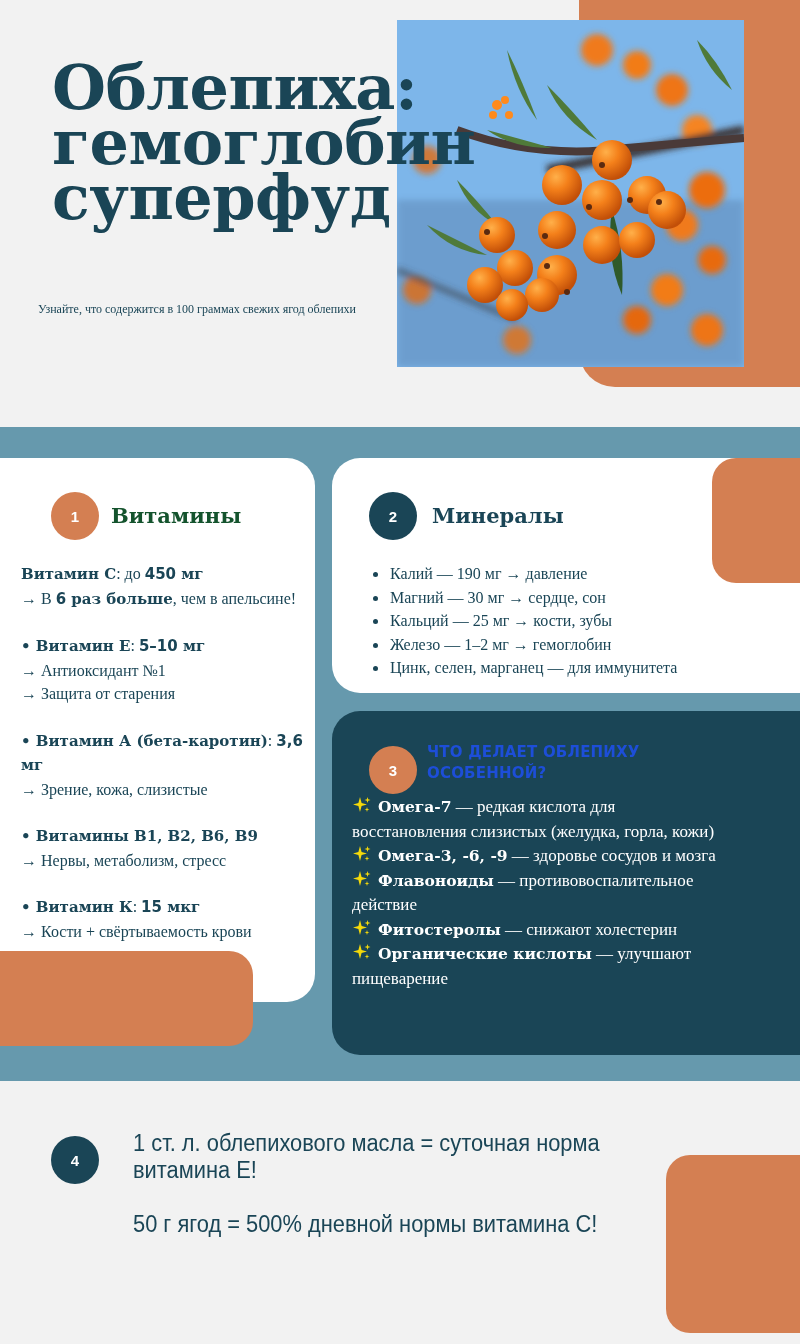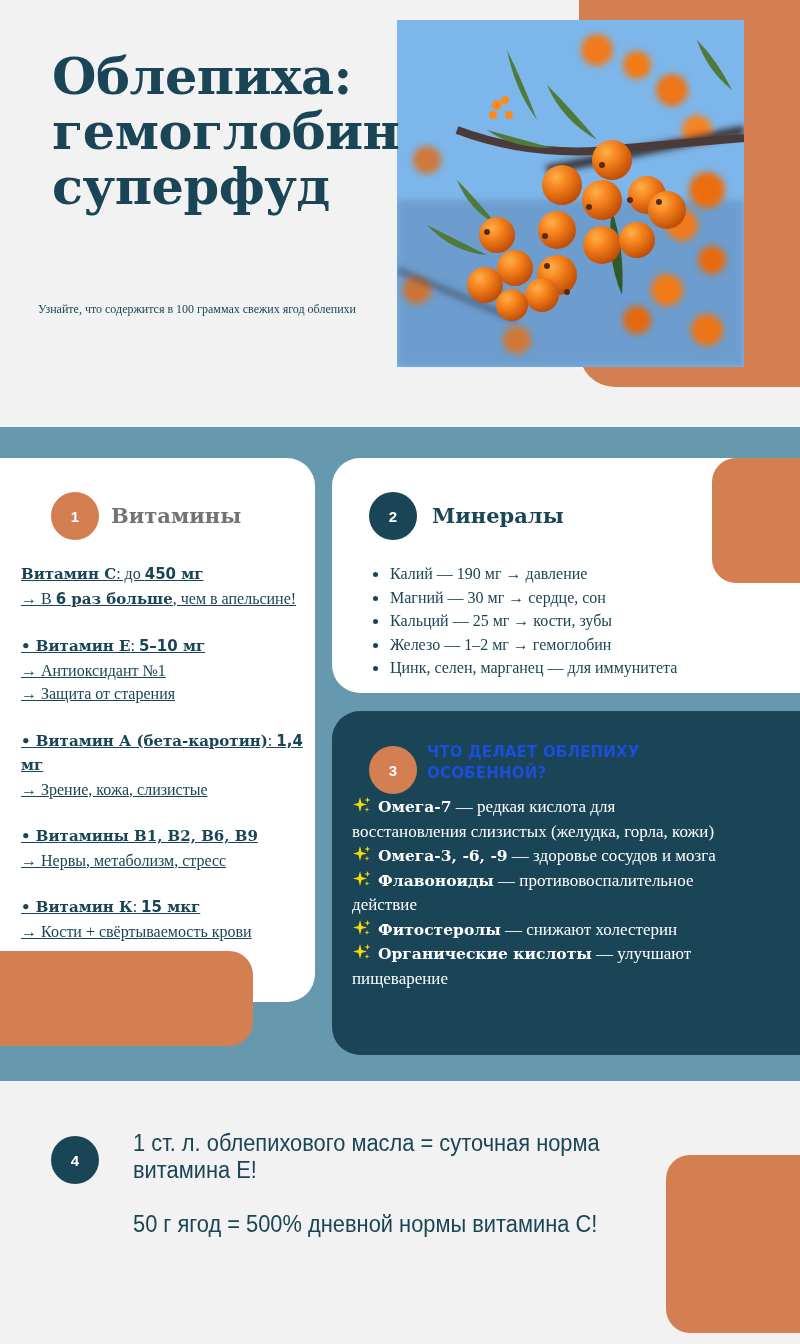--- a/index.html
+++ b/index.html
@@ -18,24 +18,24 @@
     background: #d47f52;
     border-bottom-left-radius: 36px;
   }
   .hero-photo {
     left: 397px; top: 20px; width: 347px; height: 347px;
     overflow: hidden;
     background: linear-gradient(160deg, #7fb8ec 0%, #8cc2ef 35%, #6aa2d8 60%, #4b6f9a 100%);
   }
   .hero-photo svg { width: 100%; height: 100%; display: block; }
   .hero-title {
-    left: 52px; top: 49px; width: 330px;
+    left: 52px; top: 60px; width: 330px;
     font-family: "DejaVu Serif", serif;
     font-weight: bold;
-    font-size: 51px;
+    font-size: 62px;
     line-height: 55px;
     color: #1a4556;
     letter-spacing: -0.5px;
   }
   .hero-subtitle {
     left: 38px; top: 295px; width: 320px;
     font-family: "Liberation Serif", serif;
     font-size: 12px;
     line-height: 28px;
     color: #1a4556;
@@ -115,21 +115,21 @@
     position: absolute;
     left: 21px; top: 562px; width: 290px;
     font-family: "Liberation Serif", serif;
     font-size: 16px;
     line-height: 23.5px;
     color: #1a4556;
   }
   .vit-body .group { margin-bottom: 23px; }
   .vit-body .head { font-weight: bold; font-family: "DejaVu Serif", serif; font-size: 15px; }
   .vit-body .num { font-family: "DejaVu Sans", sans-serif; font-weight: bold; font-size: 15px; }
-  .vit-body .line { display: block; text-decoration: underline; }
+  .vit-body .line { display: block; }
 
   
   .min-list {
     position: absolute;
     left: 370px; top: 562px; width: 340px;
     list-style: none;
     font-family: "Liberation Serif", serif;
     font-size: 16px;
     line-height: 23.5px;
     color: #1a4556;
@@ -281,21 +281,21 @@
 </div>
 
 <div class="abs hero-subtitle">Узнайте, что содержится в 100 граммах свежих ягод облепихи</div>
 
 <div class="abs band"></div>
 
 <div class="card card-vitamins"></div>
 <div class="orange-block ob-vit"></div>
 
 <div class="badge badge-orange" style="left:51px; top:492px;">1</div>
-<div class="card-heading" style="left:111px; top:503px; color:#737373;">Витамины</div>
+<div class="card-heading" style="left:111px; top:503px; color:#14532d;">Витамины</div>
 
 <div class="vit-body">
   <div class="group">
     <span class="line">
       <span class="head">Витамин С</span><span>: до </span><span class="num">450</span><span class="head"> мг</span>
     </span>
     <span class="line">
       <span>→ В </span><span class="num">6</span><span class="head"> раз больше</span><span>, чем в апельсине!</span>
     </span>
   </div>
@@ -303,21 +303,21 @@
   <div class="group">
     <span class="line">
       <span class="head">• Витамин Е</span><span>: </span><span class="num">5–10</span><span class="head"> мг</span>
     </span>
     <span class="line">→ Антиоксидант №1</span>
     <span class="line">→ Защита от старения</span>
   </div>
 
   <div class="group">
     <span class="line">
-      <span class="head">• Витамин А (бета-каротин)</span><span>: </span><span class="num">1,4</span><span class="head"> мг</span>
+      <span class="head">• Витамин А (бета-каротин)</span><span>: </span><span class="num">3,6</span><span class="head"> мг</span>
     </span>
     <span class="line">→ Зрение, кожа, слизистые</span>
   </div>
 
   <div class="group">
     <span class="line">
       <span class="head">• Витамины В1, В2, В6, В9</span>
     </span>
     <span class="line">→ Нервы, метаболизм, стресс</span>
   </div>

